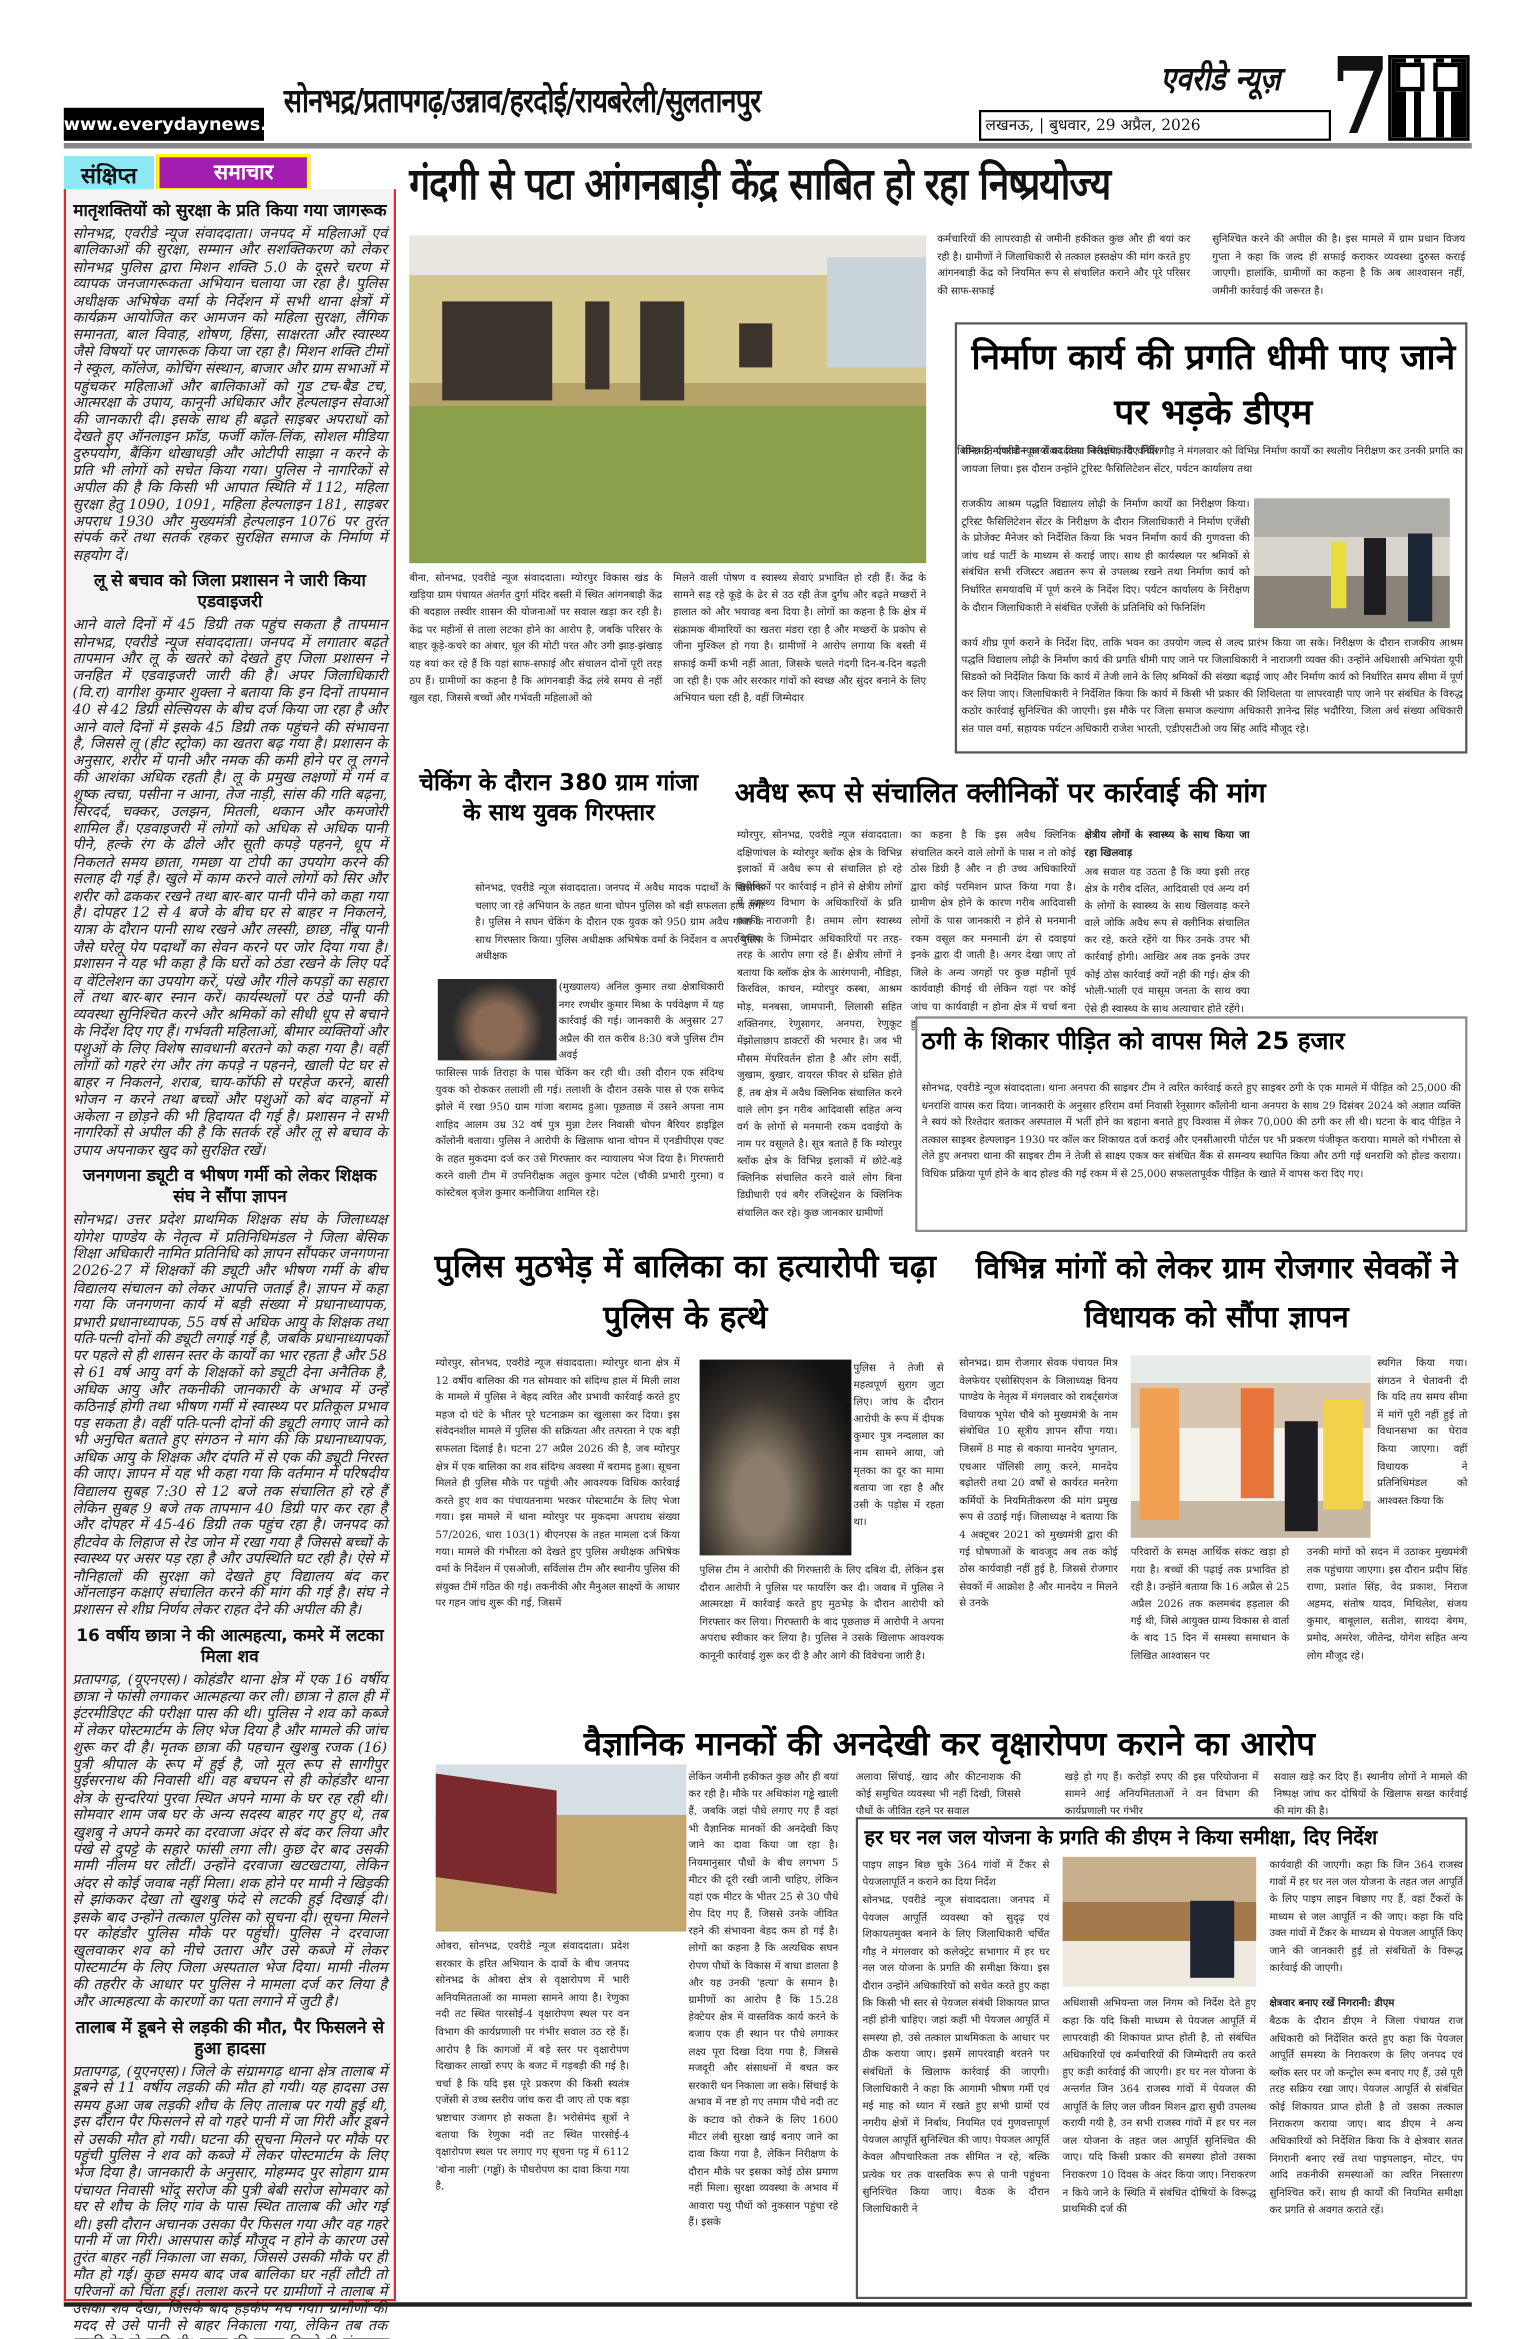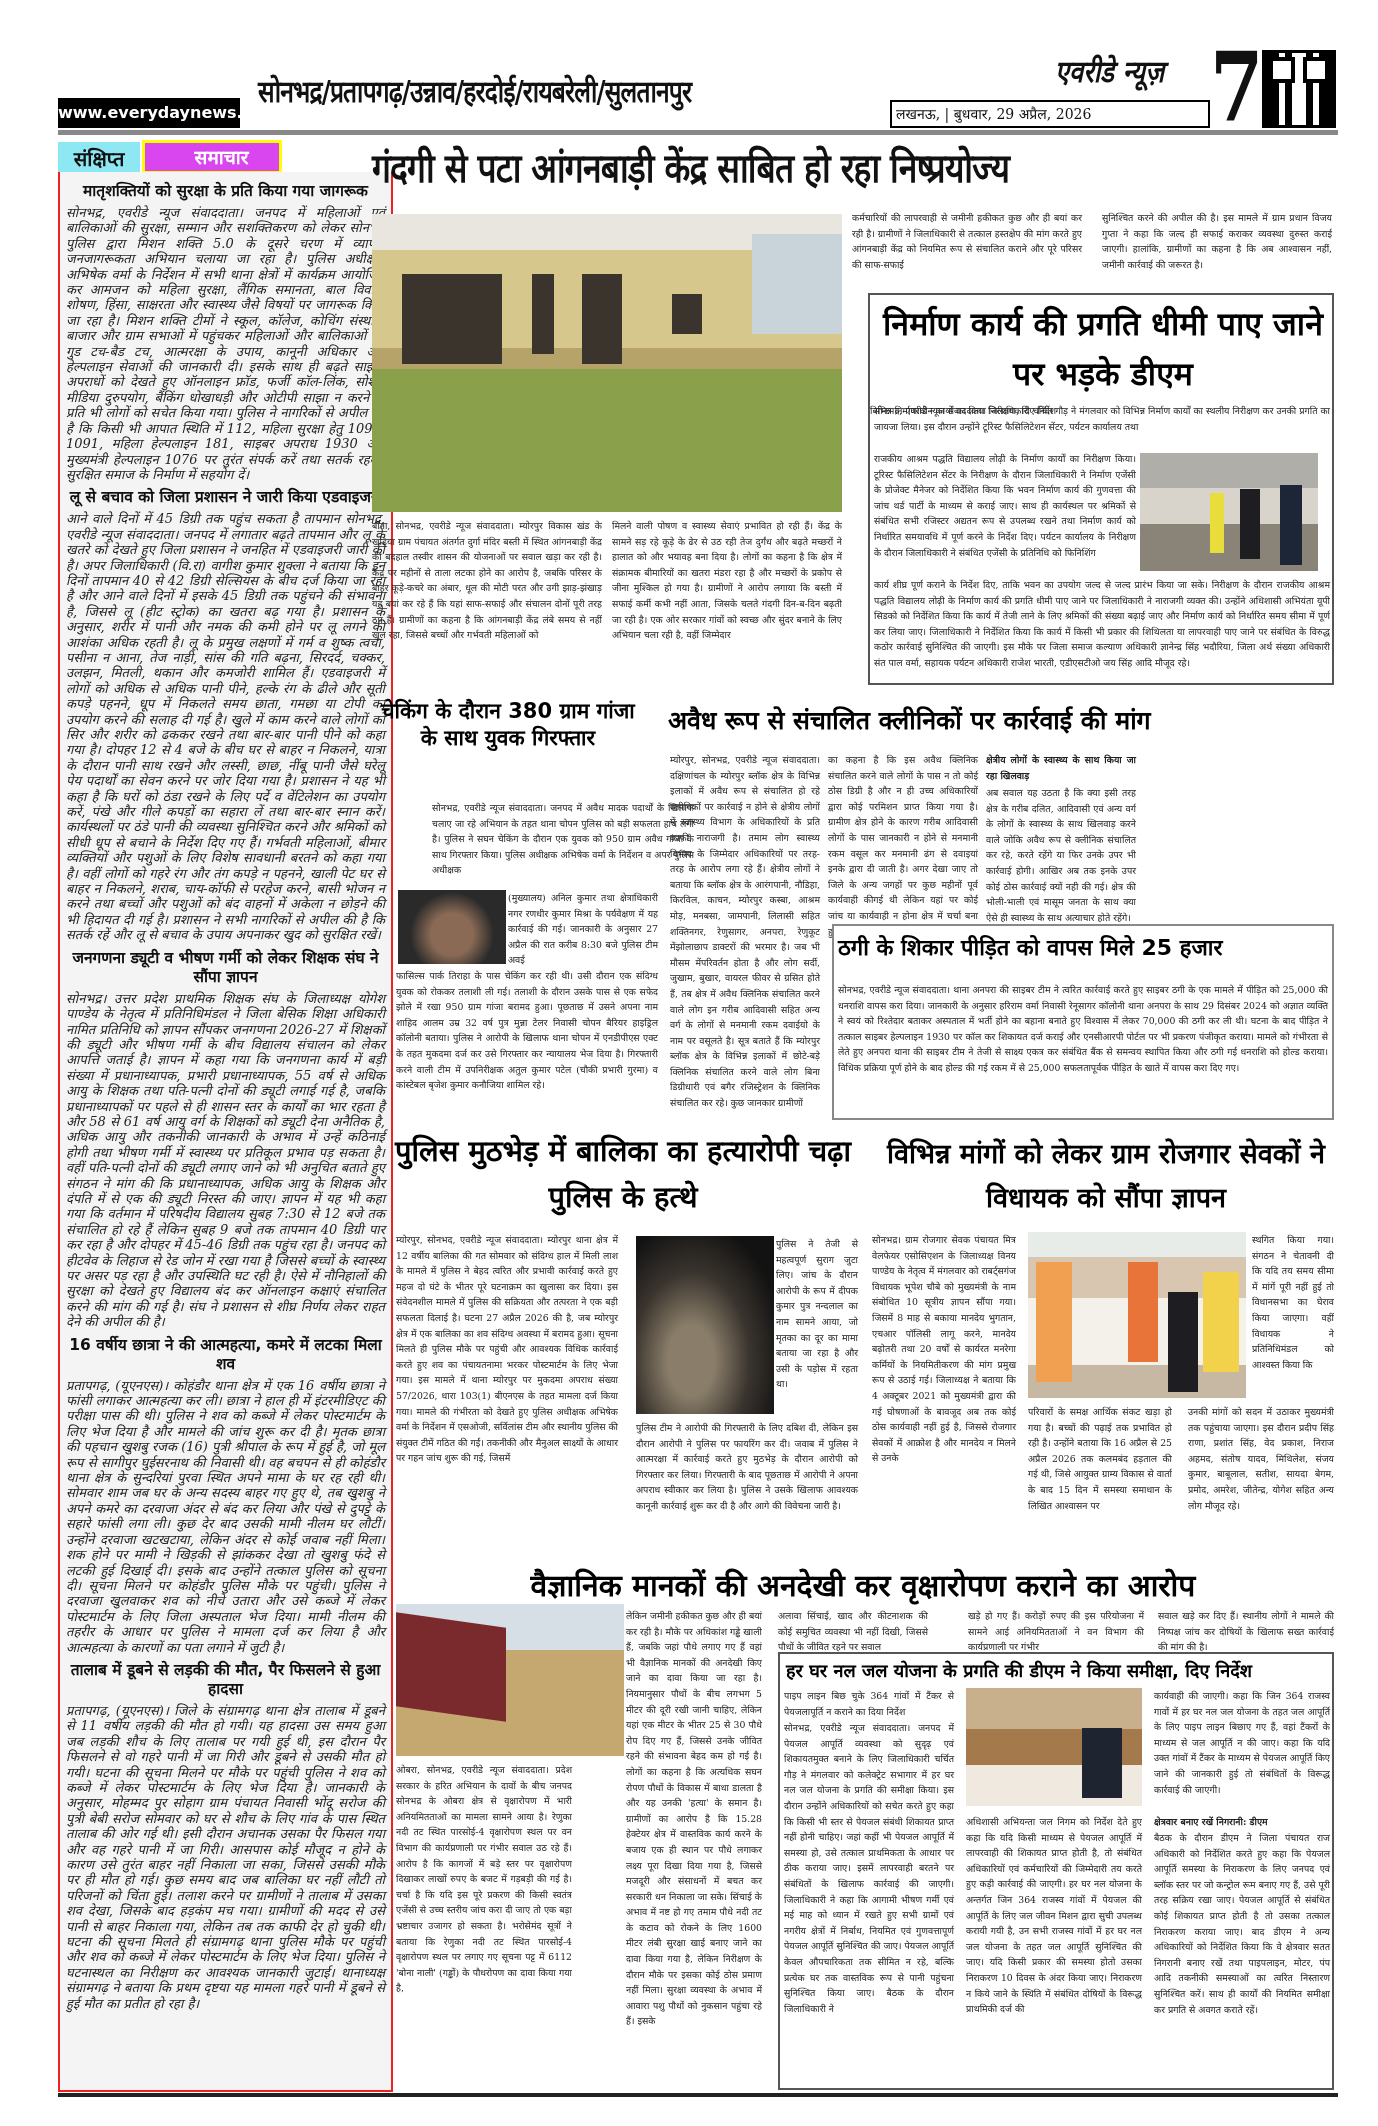--- a/index.html
+++ b/index.html
@@ -11,23 +11,23 @@
   .datebox { left: 890px; top: 100px; width: 320px; height: 28px; border: 2px solid #000; font-size: 14px; line-height: 24px; padding-left: 4px; font-family: "DejaVu Serif", serif; }
   .page-num { left: 1210px; top: 40px; font-size: 96px; font-weight: bold; line-height: 96px; font-family: "DejaVu Serif", serif; transform: scaleX(0.8); transform-origin: left; }
   .qr { left: 1262px; top: 50px; width: 74px; height: 78px; background:
       linear-gradient(90deg, #000 0 20%, transparent 20% 30%, #000 30% 40%, transparent 40% 60%, #000 60% 70%, transparent 70% 80%, #000 80%),
       #fff; border: 3px solid #000; }
   .qr::before { content: ""; position: absolute; left: 4px; top: 4px; width: 18px; height: 18px; border: 4px solid #000; background: #fff; }
   .qr::after { content: ""; position: absolute; right: 4px; top: 4px; width: 18px; height: 18px; border: 4px solid #000; background: #fff; }
   .rule { left: 58px; top: 130px; width: 1280px; height: 5px; background: #888; }
 
   
-  .left-col { left: 58px; top: 172px; width: 335px; height: 1920px; border: 2px solid #e22; border-top: none; background: #f4f4f4; }
+  .left-col { left: 58px; top: 172px; width: 302px; height: 1920px; border: 2px solid #e22; border-top: none; background: #f4f4f4; }
   .tag-sankshipt { left: 58px; top: 142px; width: 82px; height: 34px; background: #8ee8f4; font-size: 20px; font-weight: bold; text-align: center; line-height: 34px; font-family: "DejaVu Serif", serif; }
-  .tag-samachar { left: 142px; top: 140px; width: 140px; height: 34px; background: #d946ef; border: 3px solid #ff0; color: #fff; font-size: 19px; font-weight: bold; text-align: center; line-height: 28px; font-family: "DejaVu Serif", serif; padding-left: 19px; }
+  .tag-samachar { left: 142px; top: 140px; width: 140px; height: 34px; background: #a21caf; border: 3px solid #ff0; color: #fff; font-size: 19px; font-weight: bold; text-align: center; line-height: 28px; font-family: "DejaVu Serif", serif; padding-left: 19px; }
   .brief { padding: 0 6px; }
   .brief h3 { font-family: "DejaVu Sans", sans-serif; font-weight: bold; font-size: 15.5px; text-align: center; line-height: 19px; margin: 6px 0 4px; }
   .brief p { font-family: "DejaVu Serif", serif; font-size: 13px; line-height: 15.4px; text-align: justify; color: #222; font-style: italic; }
 
   
   .main-headline { left: 372px; top: 140px; width: 970px; font-size: 40px; font-weight: 900; line-height: 56px; font-family: "DejaVu Sans", sans-serif; transform: scaleX(0.84); transform-origin: left; white-space: nowrap; letter-spacing: -1px; }
   .photo { background: #888; position: absolute; overflow: hidden; }
   .body-text { font-family: "DejaVu Serif", serif; font-size: 9.3px; line-height: 15.6px; text-align: justify; color: #222; position: absolute; }
   .section-title { position: absolute; font-family: "DejaVu Sans", sans-serif; font-weight: bold; text-align: center; color: #000; }
   .boxed { position: absolute; border: 2px solid #555; background: #fff; }

